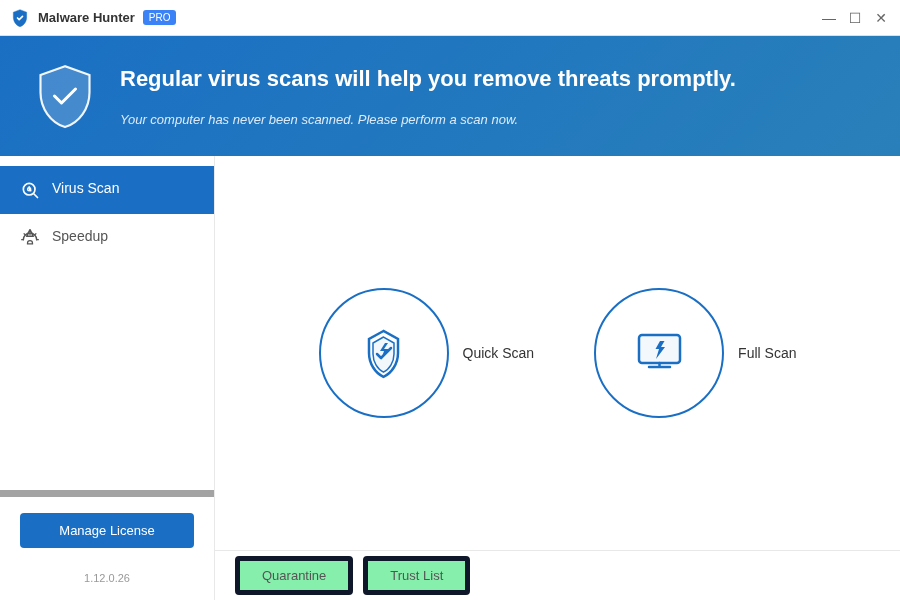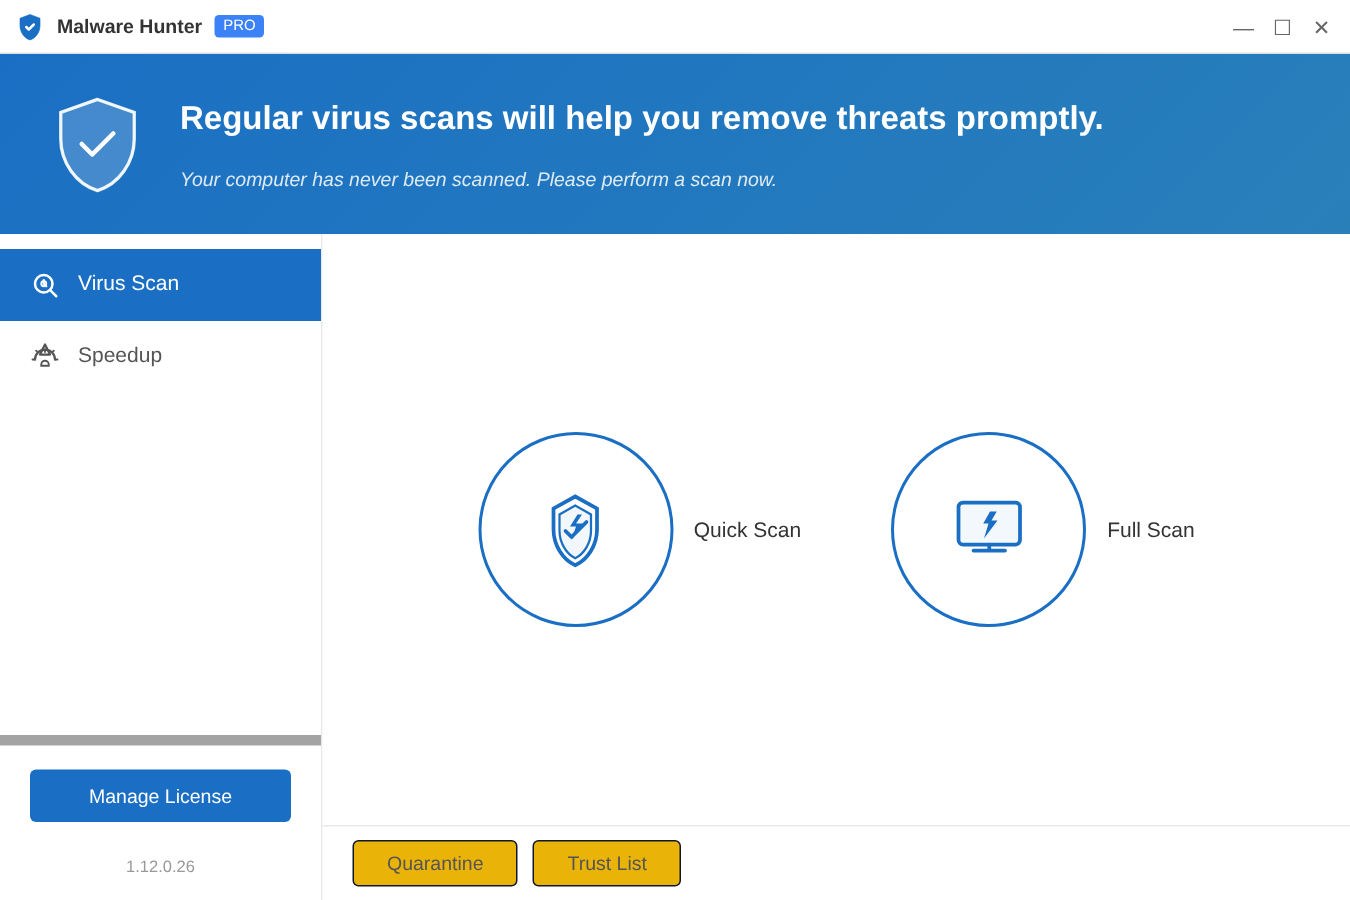--- a/index.html
+++ b/index.html
@@ -188,22 +188,22 @@
     }
     .content-footer {
       height: 50px;
       border-top: 1px solid #e8e8e8;
       display: flex;
       align-items: center;
       padding: 0 20px;
       gap: 10px;
     }
     .footer-btn {
-      border: 1px solid #0f172a;
-      background: #eab308;
+      border: 5px solid #0f172a;
+      background: #86efac;
       padding: 7px 22px;
       border-radius: 4px;
       font-size: 13px;
       color: #555;
       cursor: pointer;
     }
   </style>
 </head>
 <body>
 

